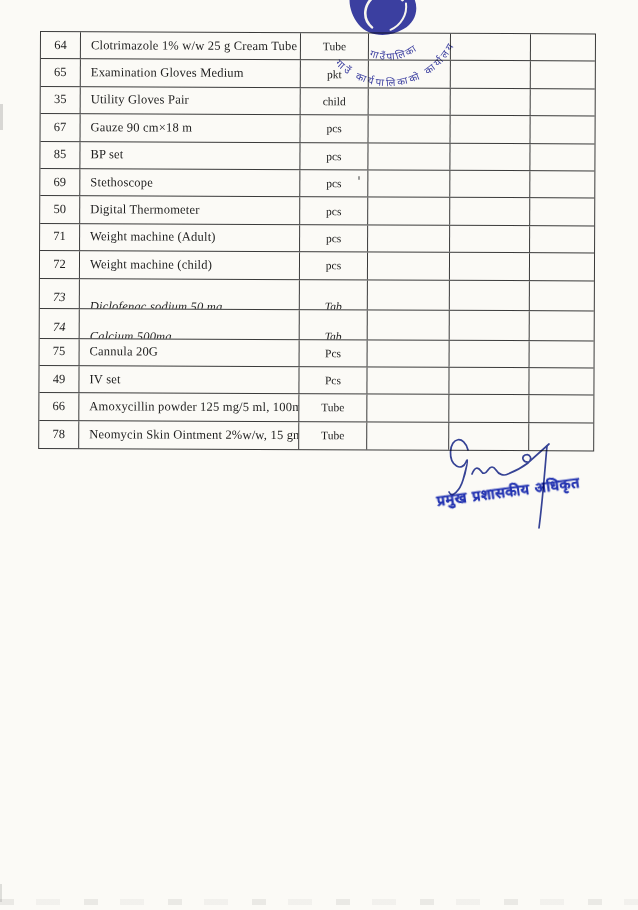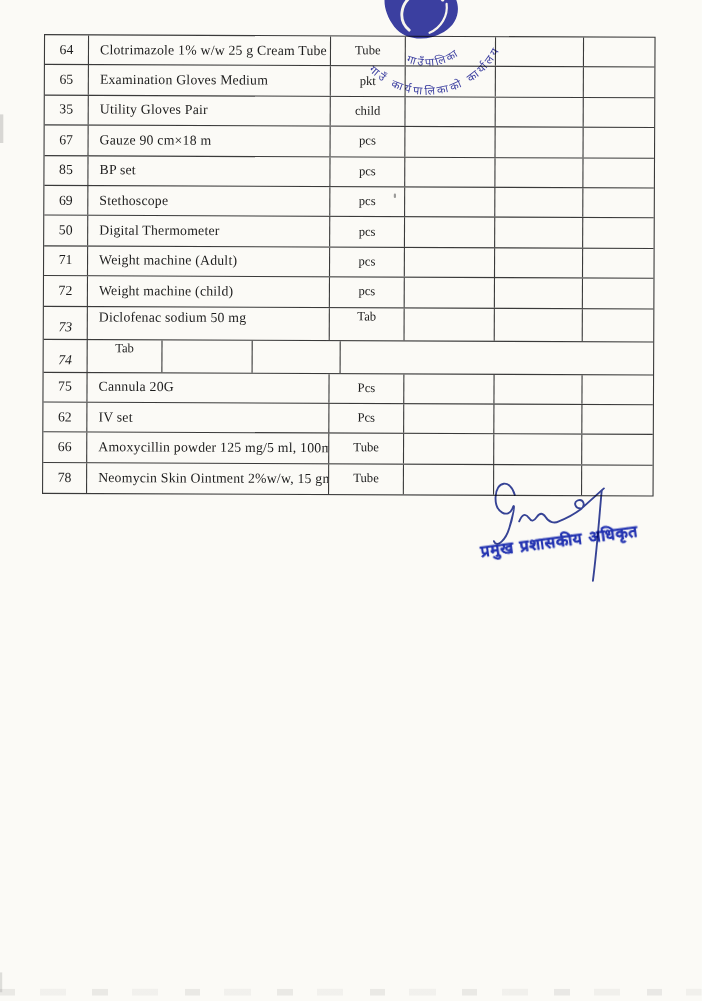--- a/index.html
+++ b/index.html
@@ -43,21 +43,21 @@
     display:flex;align-items:center;
     overflow:hidden;white-space:nowrap;
   }
   .cell:last-child{border-right:none;}
   .c-sn{width:40px;justify-content:center;font-size:12.5px;}
   .c-item{width:220px;padding-left:10px;font-size:12.5px;letter-spacing:.2px;}
   .c-unit{width:68px;justify-content:center;font-size:11.5px;}
   .c-e1{width:82px;}
   .c-e2{width:80px;}
   .c-e3{flex:1;}
-  .trow.top .c-item,.trow.top .c-unit{align-items:flex-start;padding-top:2px;}
+  .trow.top .c-item,.trow.top .c-unit{align-items:flex-start;padding-top:20px;font-style:italic;}
   .trow.top .c-sn{padding-top:9px;font-style:italic;}
 
   
   .round-stamp{
     position:absolute;left:328px;top:0;width:154px;height:114px;
     color:var(--stamp-blue);
     mix-blend-mode:multiply;
     opacity:.92;
     filter:blur(.25px);
     pointer-events:none;
@@ -178,35 +178,36 @@
       <div class="trow top">
       <div class="cell c-sn">73</div>
       <div class="cell c-item">Diclofenac sodium 50 mg</div>
       <div class="cell c-unit">Tab</div>
       <div class="cell c-e1"></div>
       <div class="cell c-e2"></div>
       <div class="cell c-e3"></div>
     </div>
       <div class="trow top">
       <div class="cell c-sn">74</div>
+      <div class="cell c-item">Calcium 500mg</div>
       <div class="cell c-unit">Tab</div>
       <div class="cell c-e1"></div>
       <div class="cell c-e2"></div>
       <div class="cell c-e3"></div>
     </div>
       <div class="trow">
       <div class="cell c-sn">75</div>
       <div class="cell c-item">Cannula 20G</div>
       <div class="cell c-unit">Pcs</div>
       <div class="cell c-e1"></div>
       <div class="cell c-e2"></div>
       <div class="cell c-e3"></div>
     </div>
       <div class="trow">
-      <div class="cell c-sn">62</div>
+      <div class="cell c-sn">49</div>
       <div class="cell c-item">IV set</div>
       <div class="cell c-unit">Pcs</div>
       <div class="cell c-e1"></div>
       <div class="cell c-e2"></div>
       <div class="cell c-e3"></div>
     </div>
       <div class="trow">
       <div class="cell c-sn">66</div>
       <div class="cell c-item">Amoxycillin powder 125 mg/5 ml, 100ml</div>
       <div class="cell c-unit">Tube</div>

